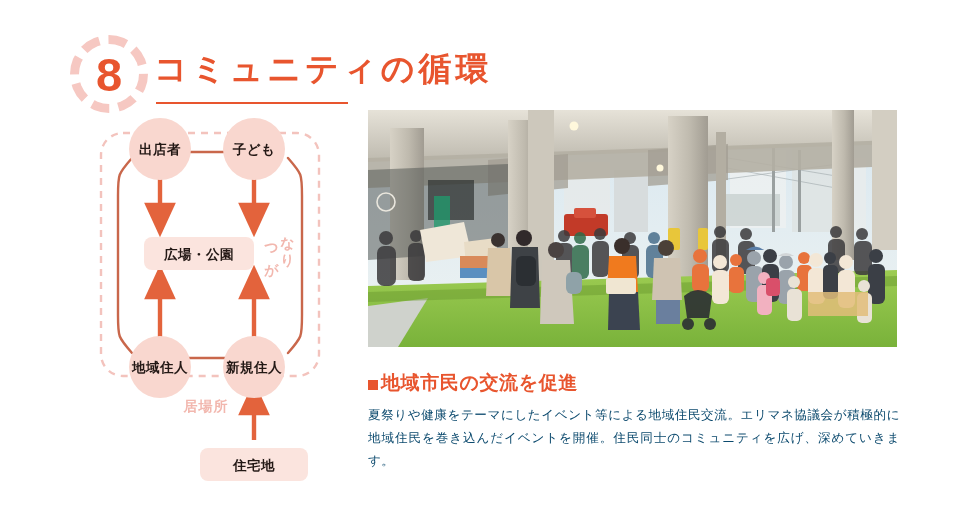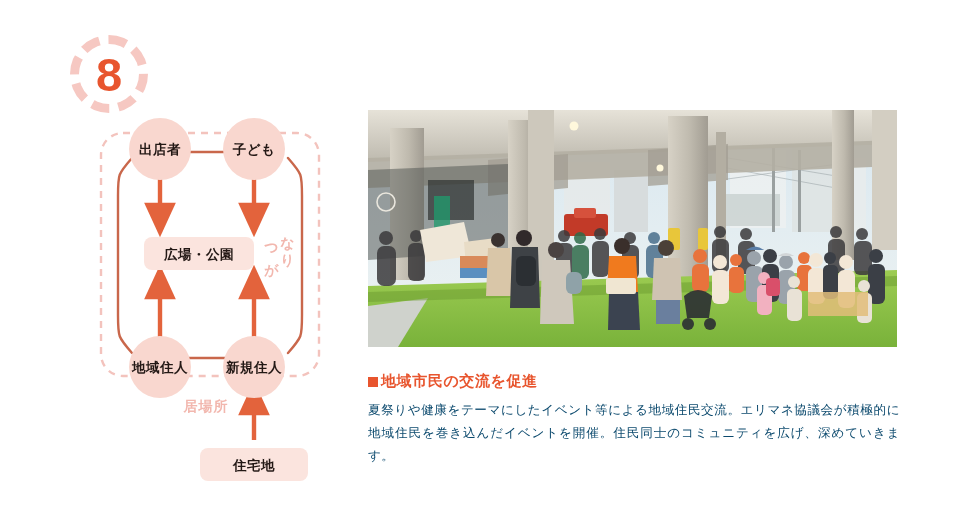--- a/index.html
+++ b/index.html
@@ -108,21 +108,21 @@
   }
   #photo svg { display: block; }
 
   #body-col {
     position: absolute;
     left: 368px;
     top: 372px;
     width: 532px;
   }
   #sub-heading {
-    font-size: 15px;
+    font-size: 19px;
     font-weight: bold;
     color: #e8552e;
     letter-spacing: 0.6px;
     margin: 0 0 9px 0;
     line-height: 1.2;
   }
   #sub-heading .sq {
     display: inline-block;
     width: 10px;
     height: 10px;
@@ -139,20 +139,24 @@
     text-align: justify;
   }
 </style>
 </head>
 <body>
 
 <div id="header">
   <div id="badge">
     <div class="dashring"></div>
     <div class="num">8</div>
+  </div>
+  <div id="title-wrap">
+    <div id="title">コミュニティの循環</div>
+    <div id="title-underline"></div>
   </div>
 </div>
 
 <div id="diagram">
   <svg width="256" height="382" viewBox="0 0 256 382" xmlns="http://www.w3.org/2000/svg">
     <defs>
       <marker id="ah" markerWidth="9" markerHeight="9" refX="4.5" refY="4.5" orient="auto">
         <path d="M0.6,0.9 L8.4,4.5 L0.6,8.1 Z" fill="#e3633c"></path>
       </marker>
     </defs>

